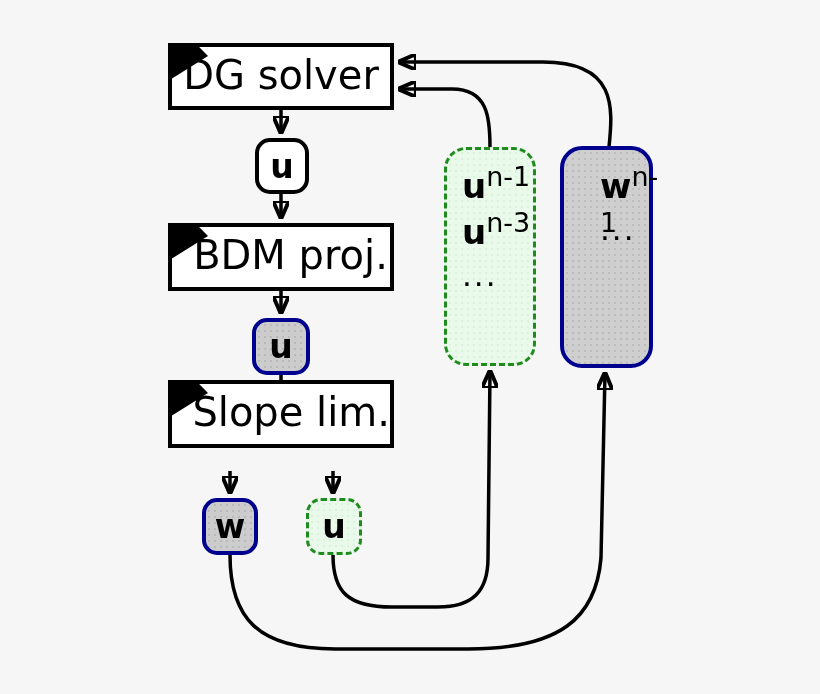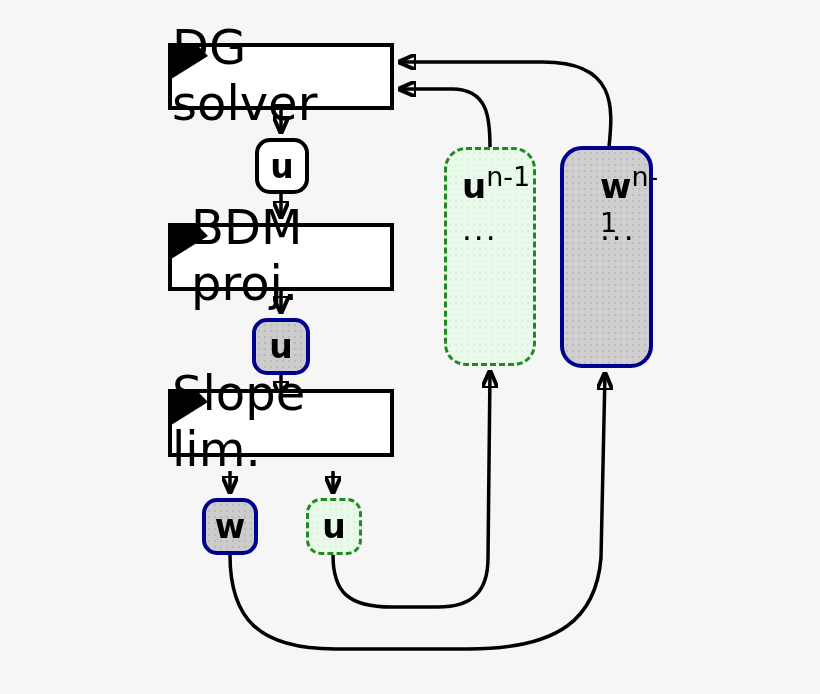--- a/index.html
+++ b/index.html
@@ -10,21 +10,21 @@
     font-family:"DejaVu Sans","Liberation Sans",sans-serif;
     overflow:hidden;
   }
   #connectors{position:absolute;left:0;top:0;z-index:1;}
   #connectors path{stroke:#000;stroke-width:3.5;fill:none;}
 
   .proc-box{
     position:absolute;z-index:2;box-sizing:border-box;
     background:#ffffff;border:4px solid #000;
     display:flex;align-items:center;justify-content:center;
-    font-size:48px;color:#000;letter-spacing:0px;
+    font-size:40px;color:#000;letter-spacing:0px;
   }
   .corner{
     position:absolute;left:-4px;top:-4px;width:40px;height:38px;
     background:#000;
     clip-path:polygon(0 0,68% 0,100% 34%,0 100%);
   }
   .proc-label{position:relative;top:-2px;}
 
   .state-node{
     position:absolute;z-index:2;box-sizing:border-box;
@@ -92,21 +92,21 @@
   <div class="proc-box" style="left:168px;top:43px;width:226px;height:67px;">
     <span class="corner"></span>
     <span class="proc-label">DG solver</span>
   </div>
 
   <div class="proc-box" style="left:168px;top:223px;width:226px;height:68px;padding-left:19px;">
     <span class="corner"></span>
     <span class="proc-label">BDM proj.</span>
   </div>
 
-  <div class="proc-box" style="left:168px;top:389px;width:226px;height:68px;">
+  <div class="proc-box" style="left:168px;top:380px;width:226px;height:68px;justify-content:flex-end;">
     <span class="corner"></span>
     <span class="proc-label">Slope lim.</span>
   </div>
 
   <div class="state-node node-white" style="left:255px;top:138px;width:54px;height:56px;">
     <span>u</span>
   </div>
 
   <div class="state-node node-gray" style="left:252px;top:318px;width:58px;height:57px;">
     <span>u</span>
@@ -117,20 +117,23 @@
   </div>
 
   <div class="state-node node-green" style="left:306px;top:498px;width:56px;height:57px;">
     <span>u</span>
   </div>
 
   <div class="hist-box hist-green" style="left:444px;top:147px;width:92px;height:219px;">
     <div class="entry">
       <span class="base">u</span><sup>n-1</sup>
     </div>
+    <div class="entry">
+      <span class="base">u</span><sup>n-3</sup>
+    </div>
     <div class="ellipsis">...</div>
   </div>
 
   <div class="hist-box hist-gray" style="left:560px;top:146px;width:93px;height:222px;padding-left:36px;">
     <div class="entry">
       <span class="base">w</span><sup>n-1</sup>
     </div>
     <div class="ellipsis">...</div>
   </div>
 

